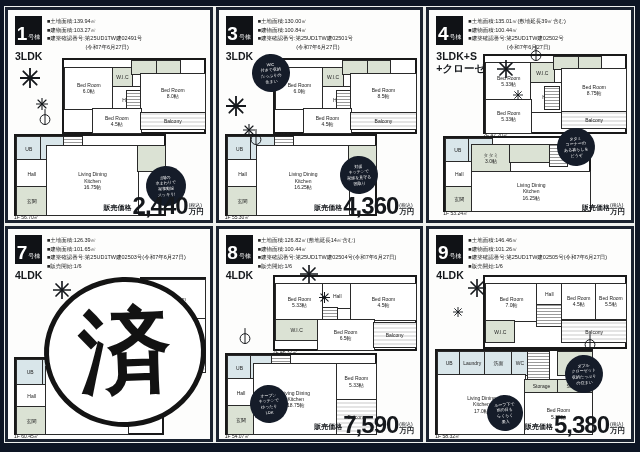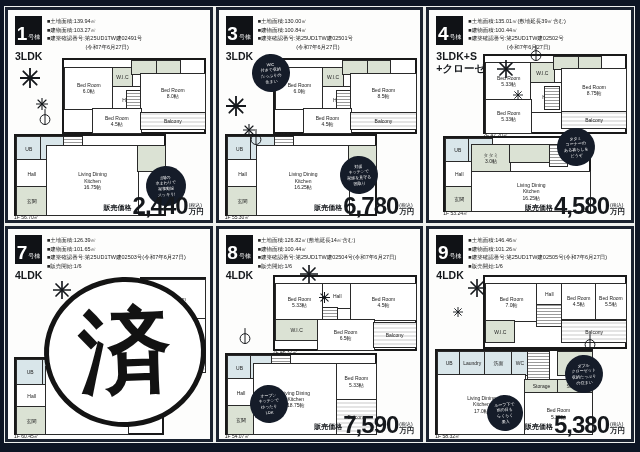--- a/index.html
+++ b/index.html
@@ -258,21 +258,21 @@
       <div class="cbadge" style="left: 33px; top: 44px; width: 38px; height: 38px;">WIC
 付きで収納
 たっぷりの
 住まい</div>
       <div class="cbadge" style="left: 121px; top: 146px; width: 38px; height: 38px;">対面
 キッチンで
 家族を見守る
 間取り</div>
       <div class="price">
         <span class="plabel">販売価格</span>
-        <span class="amount">6,780</span>
+        <span class="amount">4,360</span>
         <span class="stack">
           <span class="tax">(税込)</span>
           <span class="man">万円</span>
         </span>
       </div>
     </div>
     <div class="panel">
       <div class="badge">
         <span class="num">4</span>
         <span class="suf">号棟</span>
@@ -353,21 +353,20 @@
       <div class="compass" style="left: 100px; top: 34px;"><svg viewBox="0 0 20 26" width="14" height="19">
           <circle cx="10" cy="16" r="7" fill="none" stroke="#15181c" stroke-width="1.4"></circle>
           <line x1="10" y1="1" x2="10" y2="23" stroke="#15181c" stroke-width="1.4"></line>
         </svg></div>
       <div class="cbadge" style="left: 128px; top: 118px; width: 38px; height: 38px;">タタミ
 コーナーの
 ある暮らしを
 どうぞ</div>
       <div class="price">
         <span class="plabel">販売価格</span>
-        <span class="amount">4,580</span>
         <span class="stack">
           <span class="tax">(税込)</span>
           <span class="man">万円</span>
         </span>
       </div>
     </div>
     <div class="panel">
       <div class="badge">
         <span class="num">7</span>
         <span class="suf">号棟</span>

